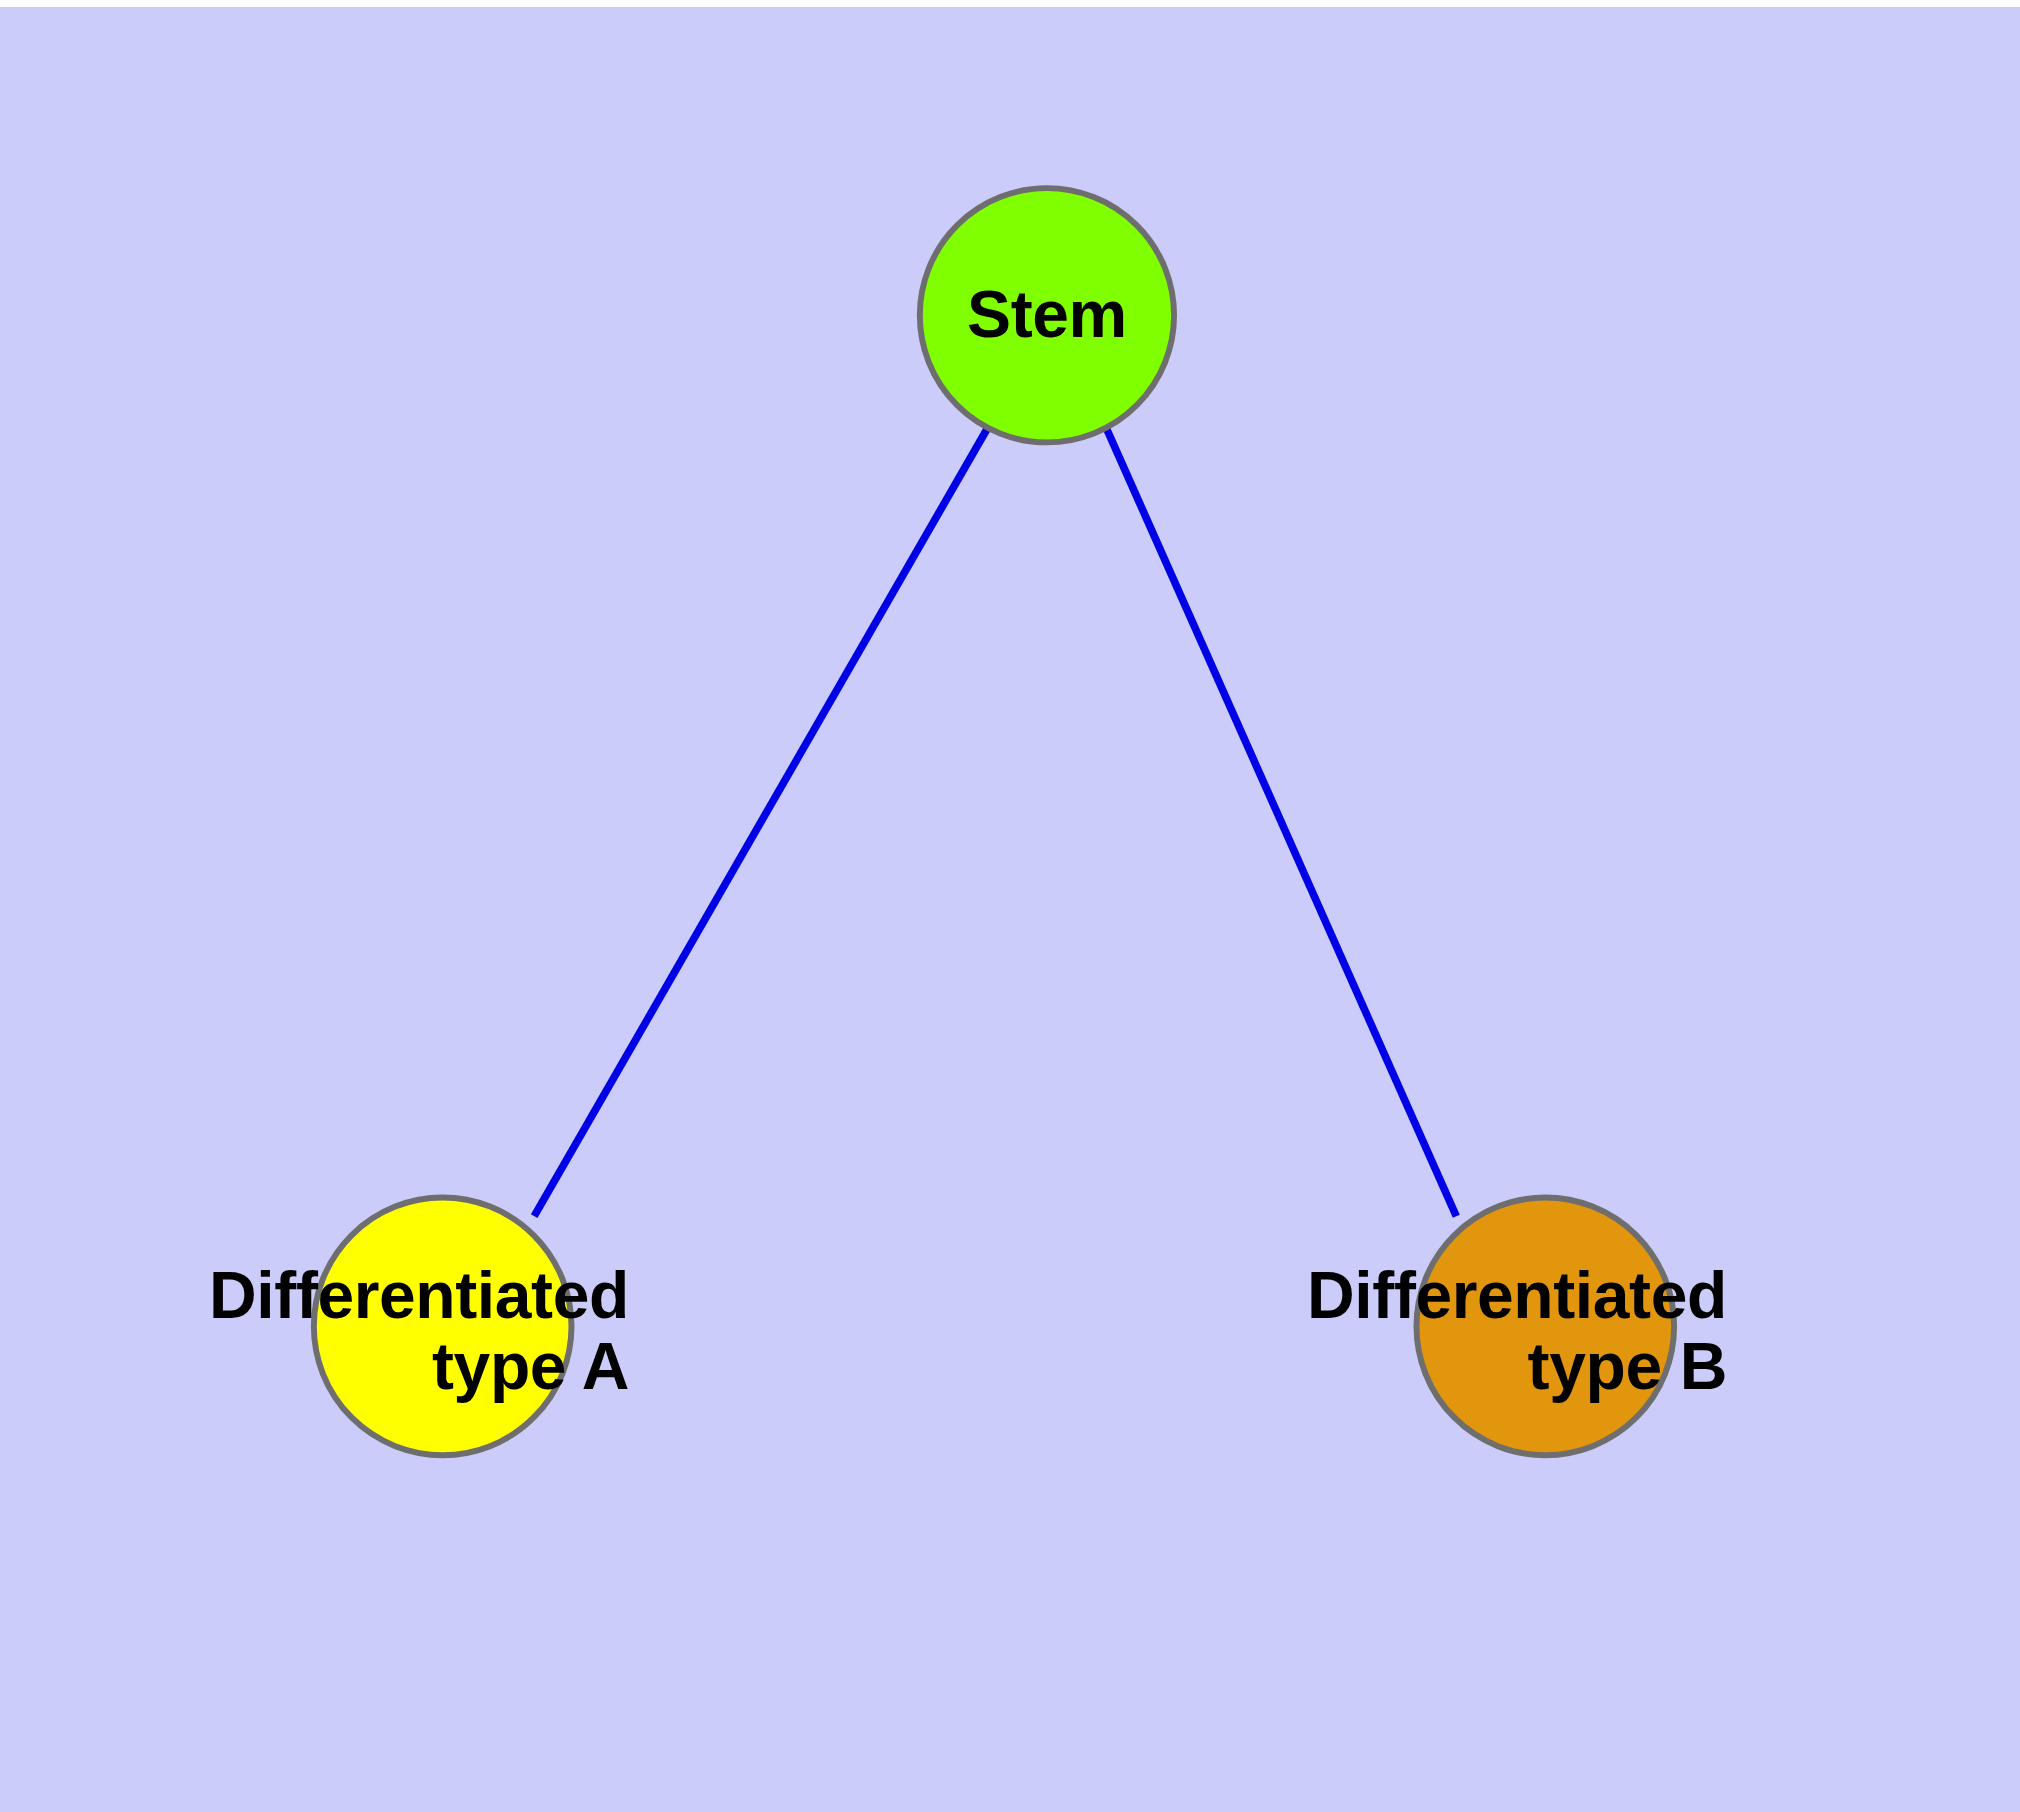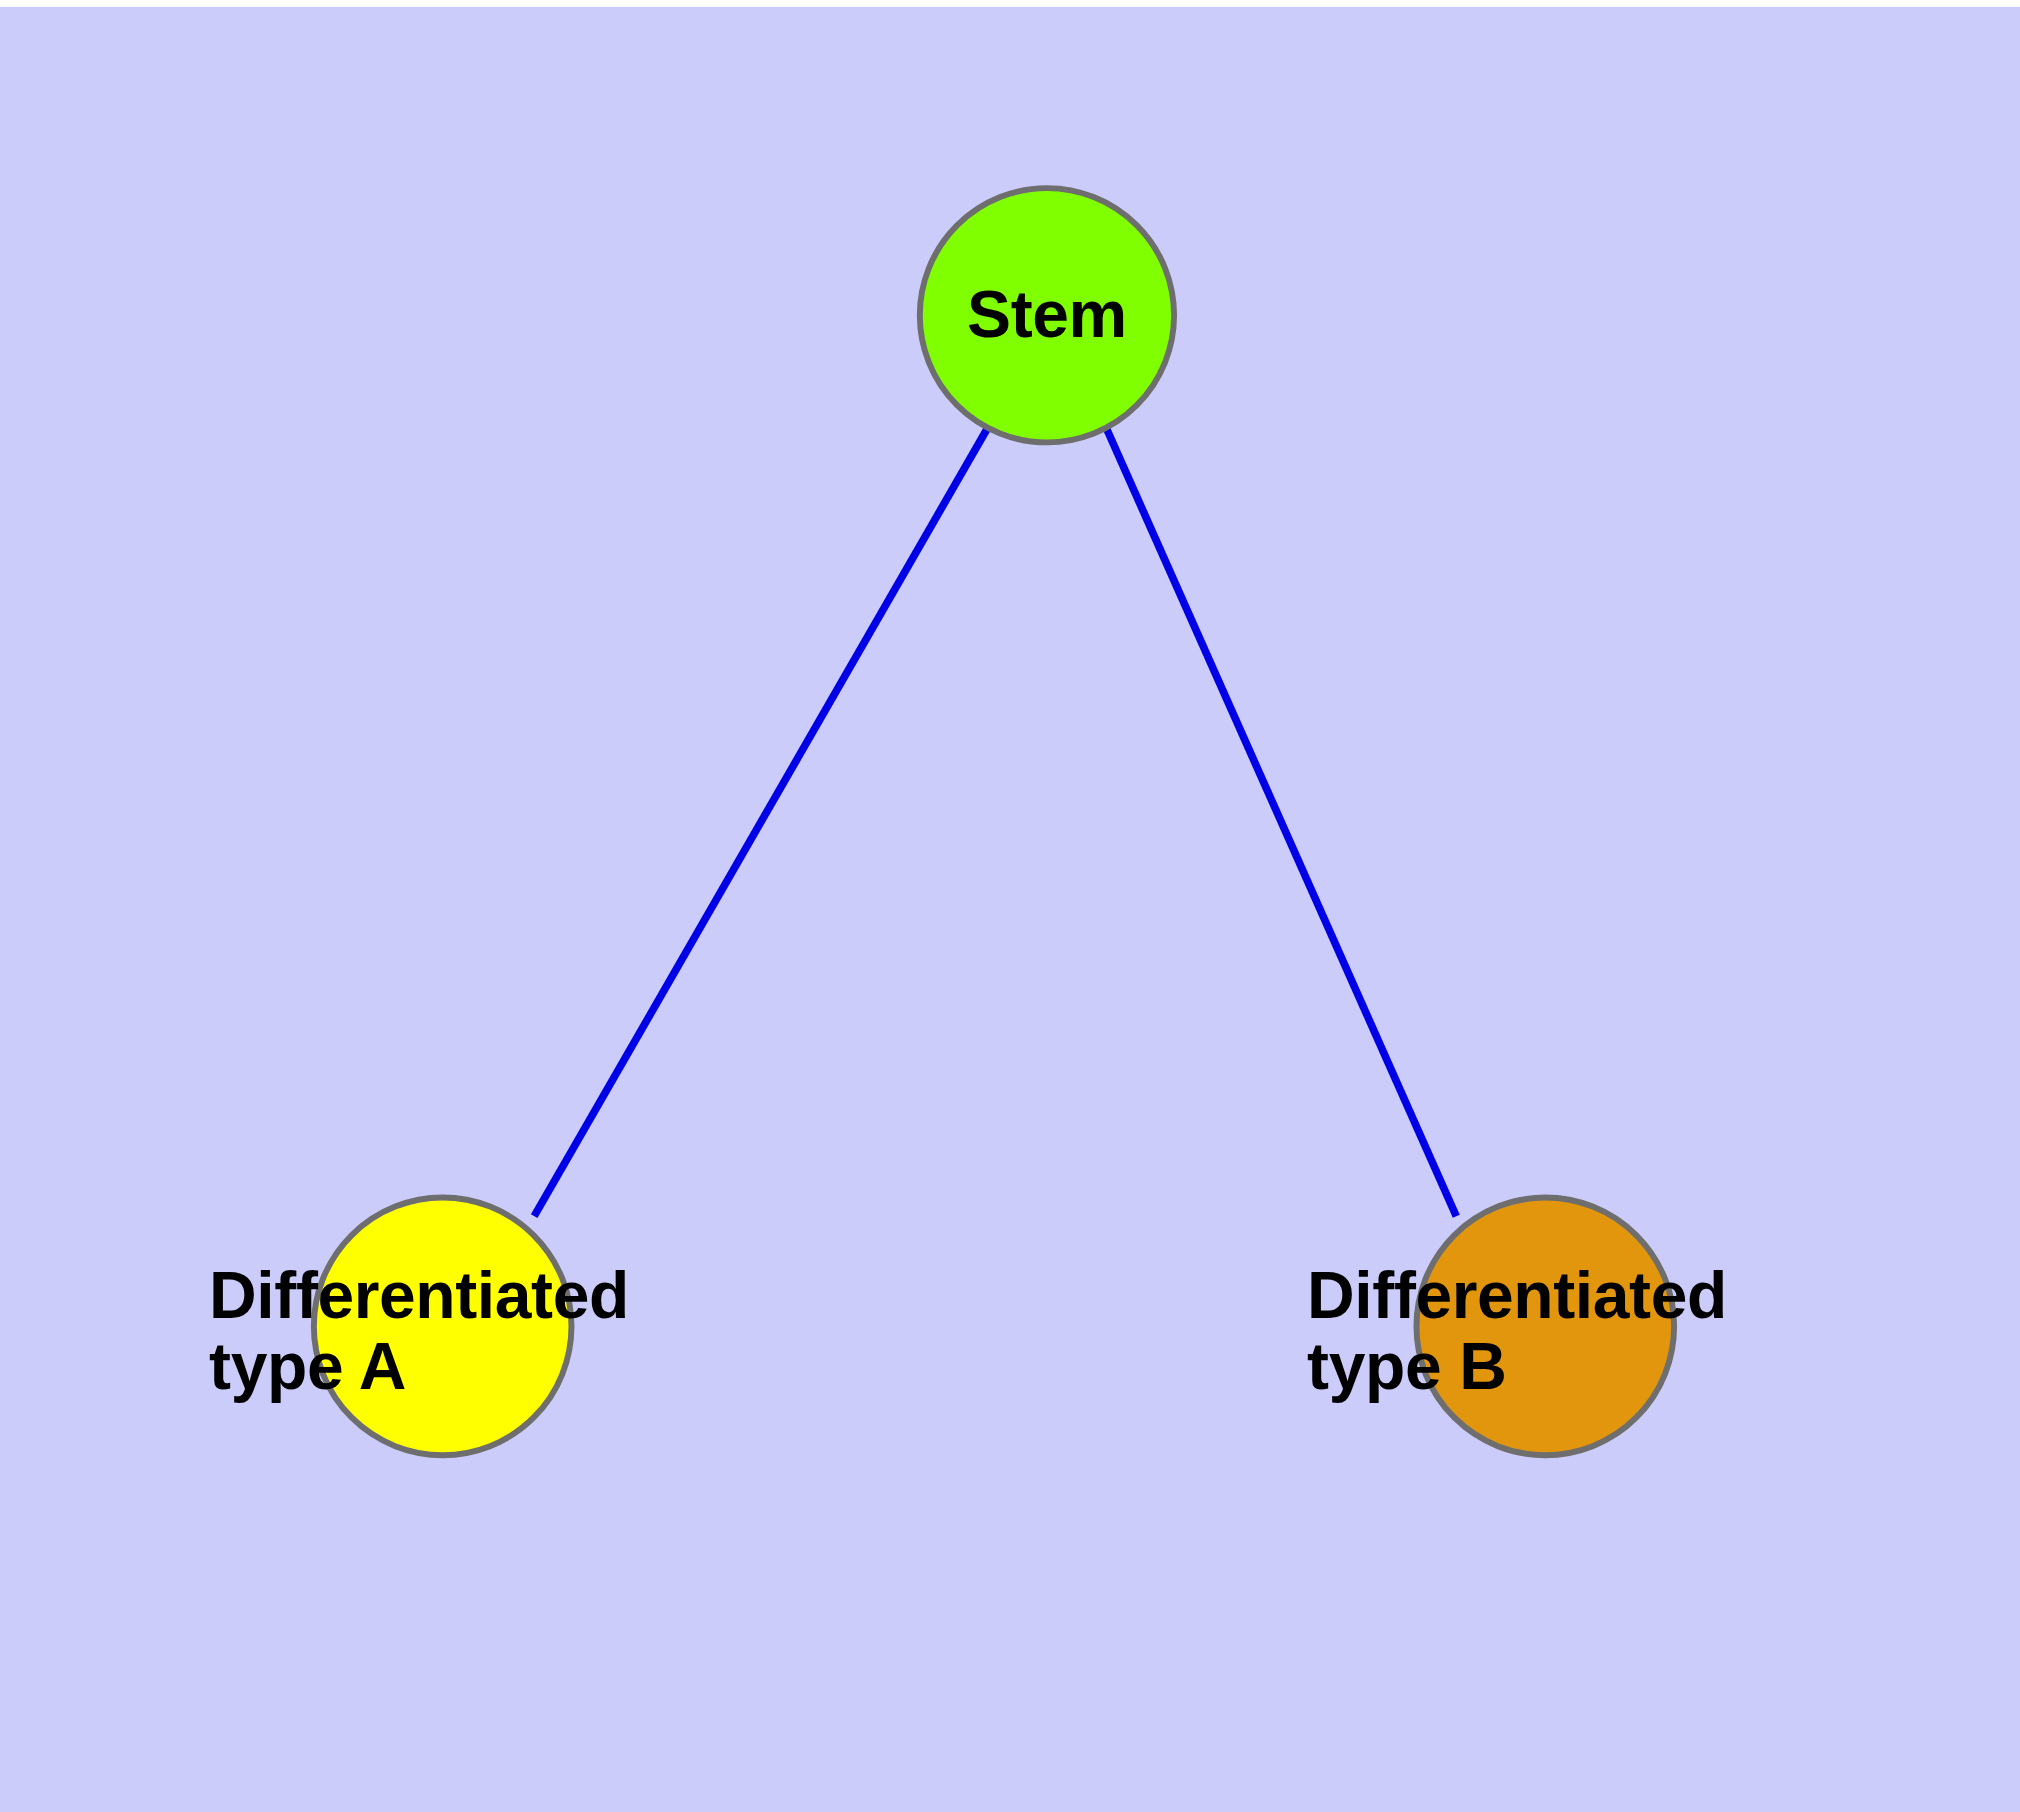--- a/index.html
+++ b/index.html
@@ -31,21 +31,21 @@
     width: 2021px;
     height: 1812px;
   }
   .node-label {
     position: absolute;
     color: #000000;
     font-family: "Liberation Sans", sans-serif;
     font-weight: bold;
     font-size: 66px;
     line-height: 1.08;
-    text-align: left;
+    text-align: right;
     white-space: pre;
     letter-spacing: -0.4px;
     pointer-events: none;
     transform: translate(-50%, -50%);
   }
 </style>
 </head>
 <body>
 
 <div id="canvas">

